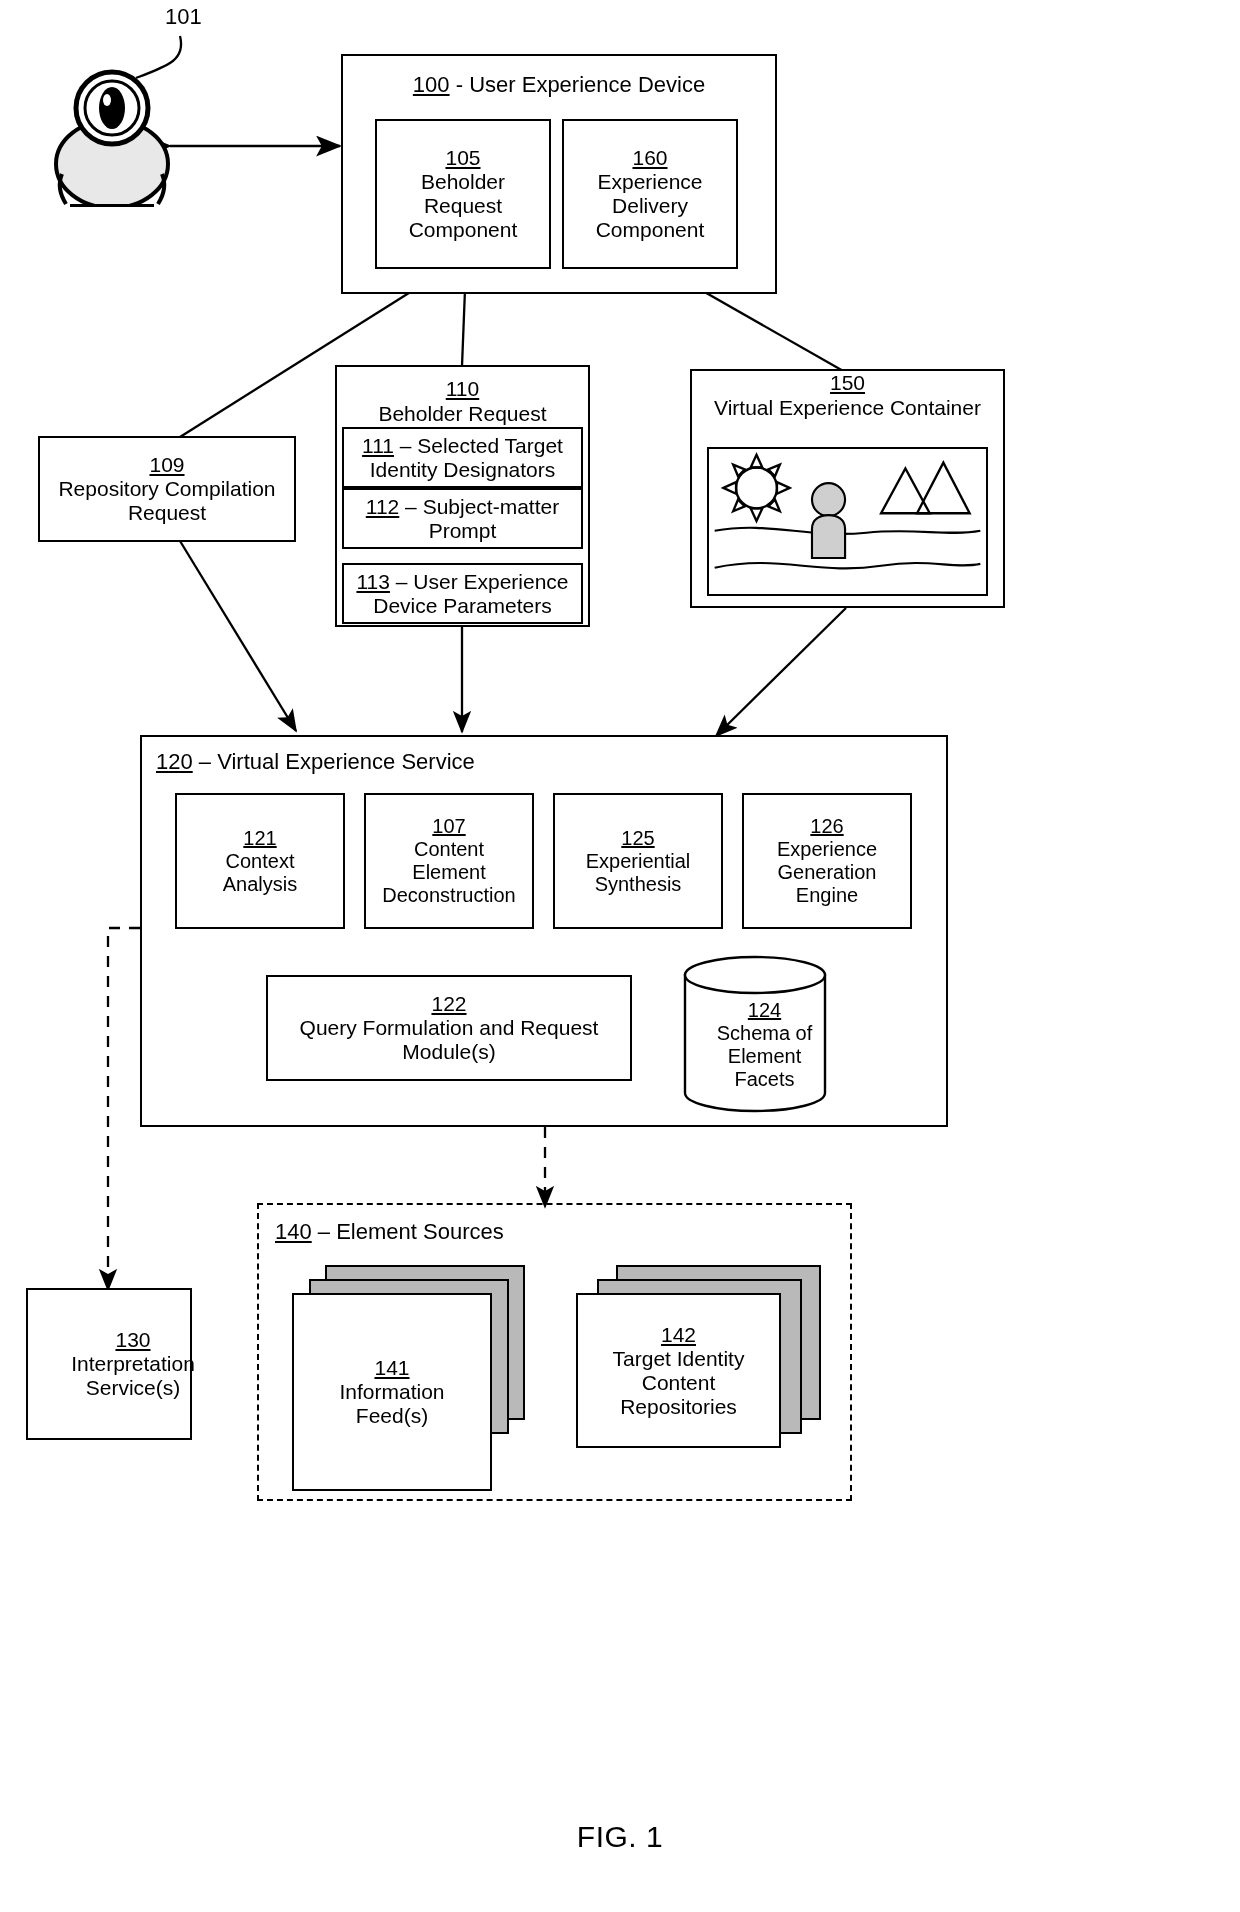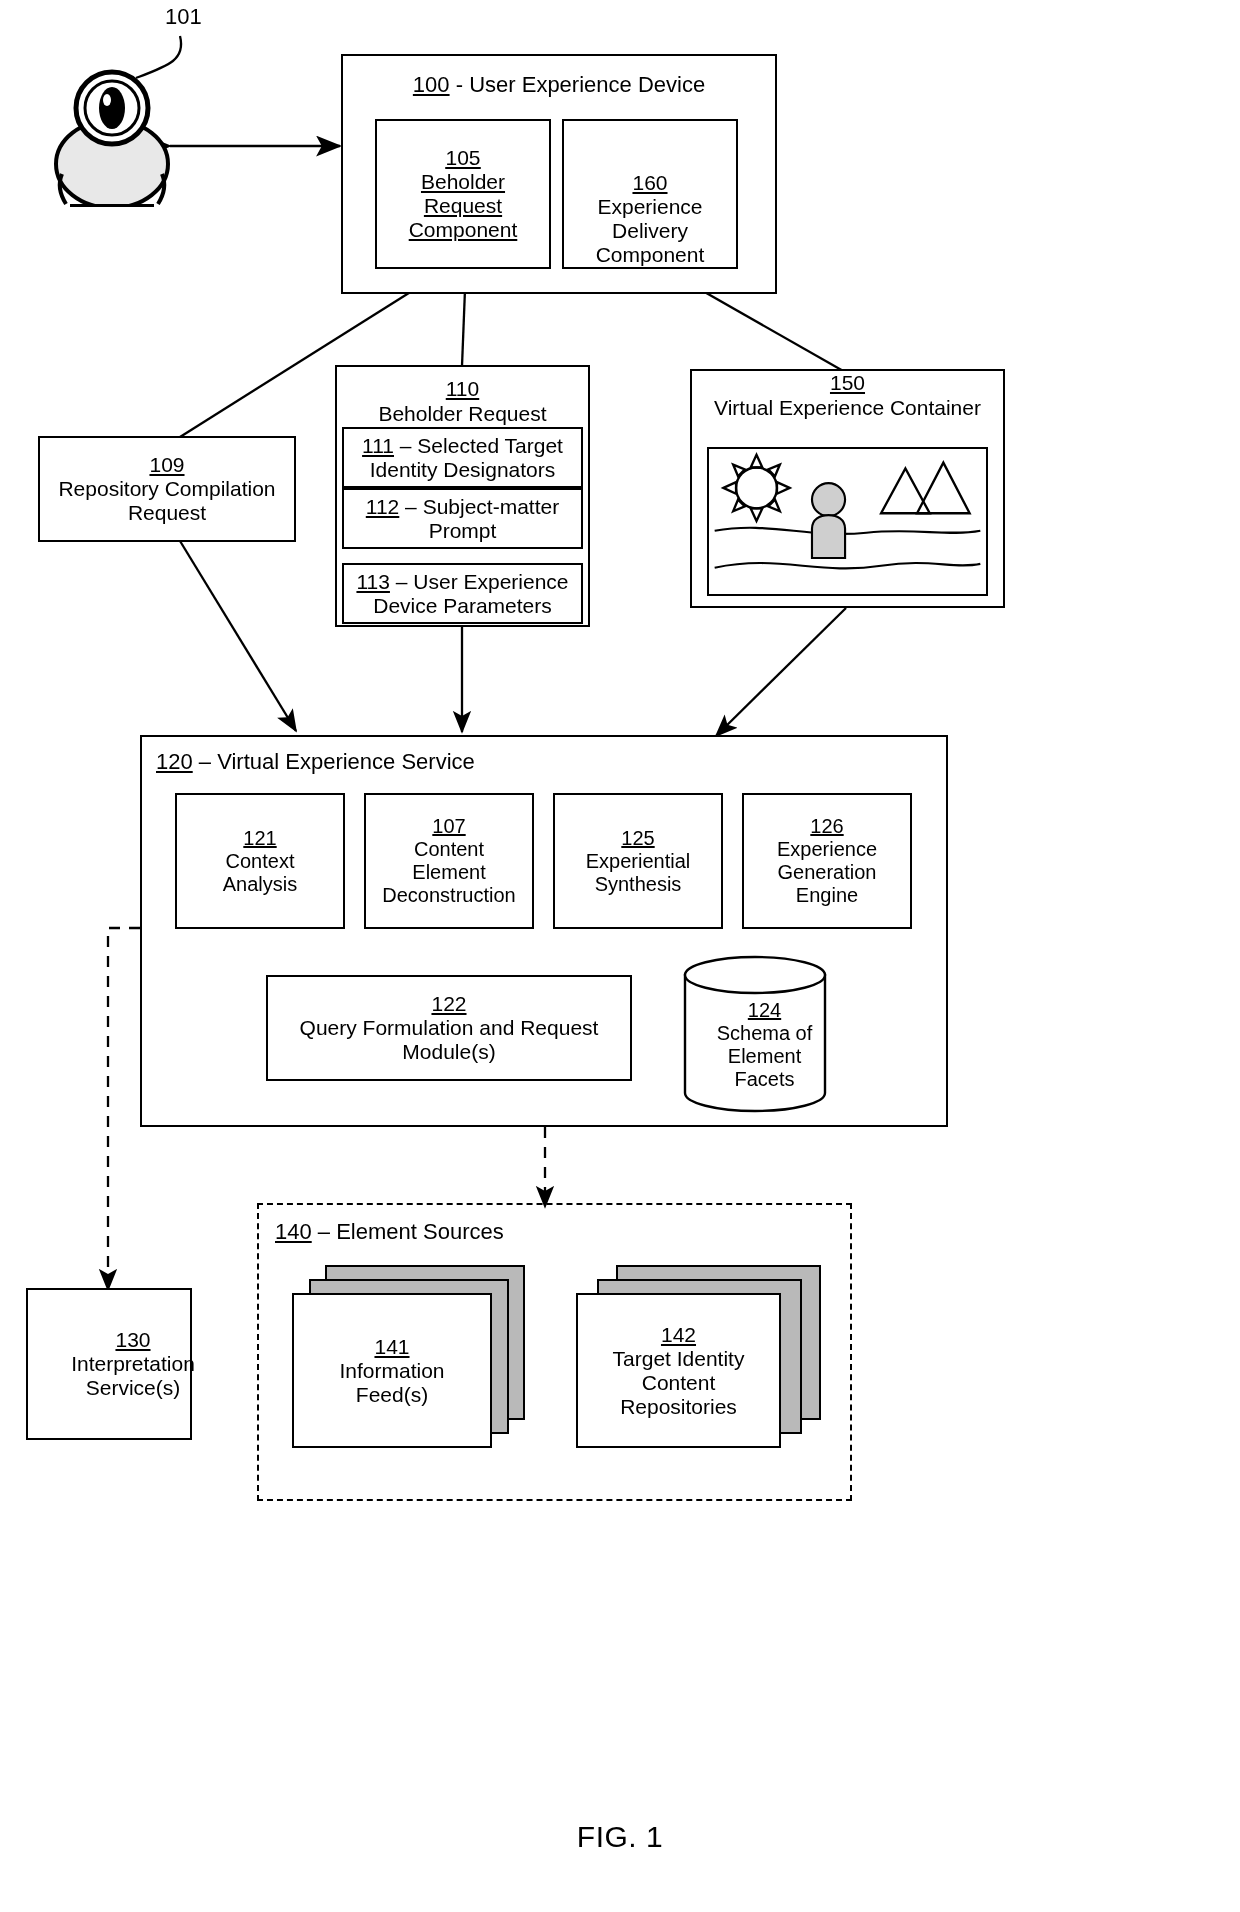--- a/index.html
+++ b/index.html
@@ -83,28 +83,28 @@
       <path d="M20,144 L104,144" stroke="#000" stroke-width="4" fill="none"></path>
     </svg>
   </div>
 
   <div class="box" style="left:341px;top:54px;width:436px;height:240px;">
     <div class="ttl fs22" style="margin-top:16px;">
       <span class="num">100</span><span> - </span><span>User Experience Device</span>
     </div>
   </div>
 
-  <div class="box ctr fs21" style="left:375px;top:119px;width:176px;height:150px;text-decoration:underline;">
+  <div class="box ctr fs21" style="left:375px;top:119px;width:176px;height:150px;">
     <div class="num">105</div>
     <div>Beholder</div>
     <div>Request</div>
     <div>Component</div>
   </div>
 
-  <div class="box ctr fs21" style="left:562px;top:119px;width:176px;height:150px;justify-content:flex-end;">
+  <div class="box ctr fs21" style="left:562px;top:119px;width:176px;height:150px;">
     <div class="num">160</div>
     <div>Experience</div>
     <div>Delivery</div>
     <div>Component</div>
   </div>
 
   <div class="box ctr fs21" style="left:38px;top:436px;width:258px;height:106px;">
     <div class="num">109</div>
     <div>Repository Compilation</div>
     <div>Request</div>
@@ -230,21 +230,21 @@
 
   <div class="box-dashed" style="left:257px;top:1203px;width:595px;height:298px;">
     <div class="fs22" style="margin:14px 0 0 16px;">
       <span class="num">140</span><span> – </span><span>Element Sources</span>
     </div>
   </div>
 
   <div class="stackwrap" style="left:292px;top:1265px;width:235px;height:190px;">
     <div class="sheet back" style="left:33px;top:0;width:200px;height:155px;"></div>
     <div class="sheet back" style="left:17px;top:14px;width:200px;height:155px;"></div>
-    <div class="sheet front ctr fs21" style="left:0px;top:28px;width:200px;height:155px;">
+    <div class="sheet front ctr fs21" style="left:0px;top:28px;width:200px;height:198px;">
       <div class="num">141</div>
       <div>Information</div>
       <div>Feed(s)</div>
     </div>
   </div>
 
   <div class="stackwrap" style="left:576px;top:1265px;width:245px;height:190px;">
     <div class="sheet back" style="left:40px;top:0;width:205px;height:155px;"></div>
     <div class="sheet back" style="left:21px;top:14px;width:205px;height:155px;"></div>
     <div class="sheet front ctr fs21" style="left:0px;top:28px;width:205px;height:155px;">

